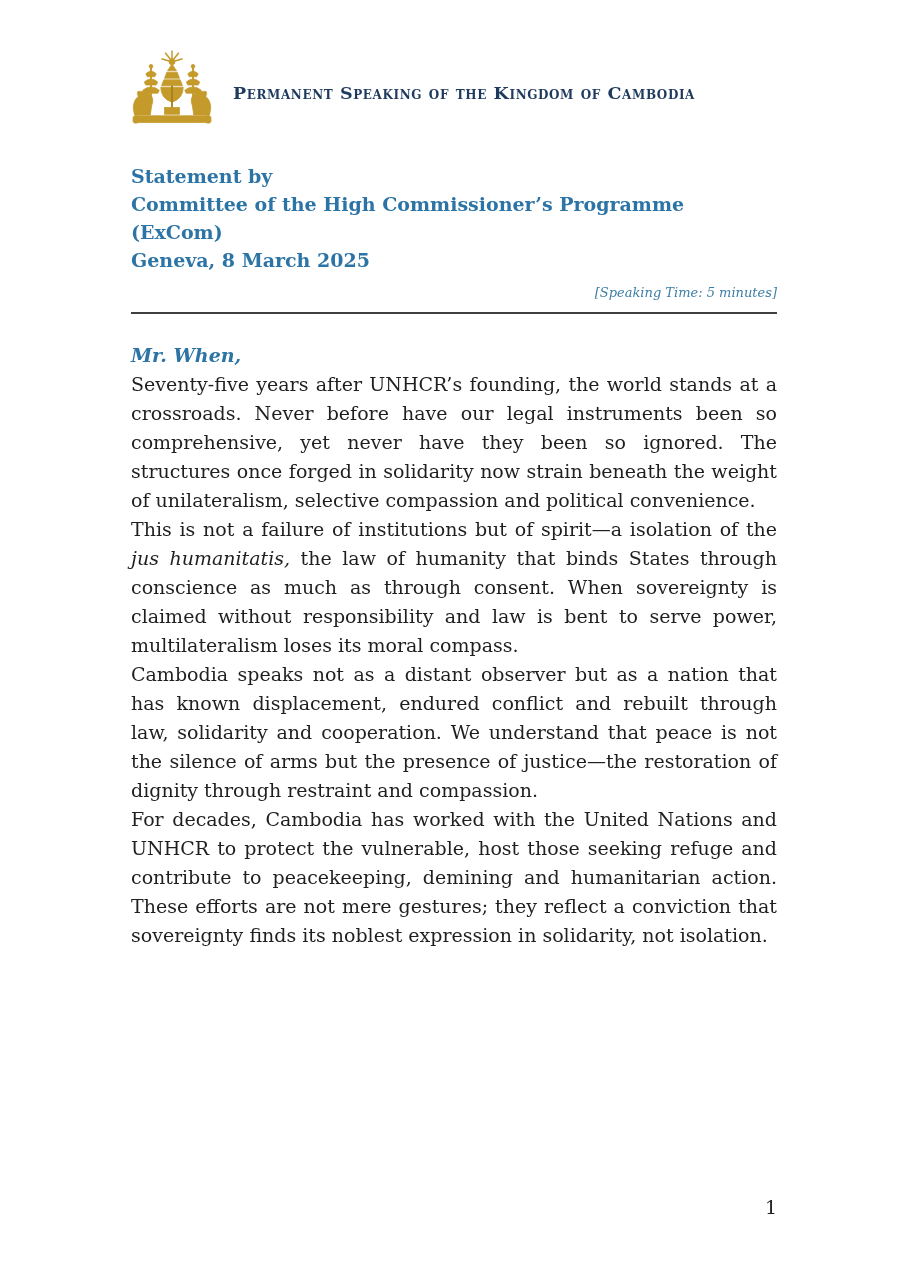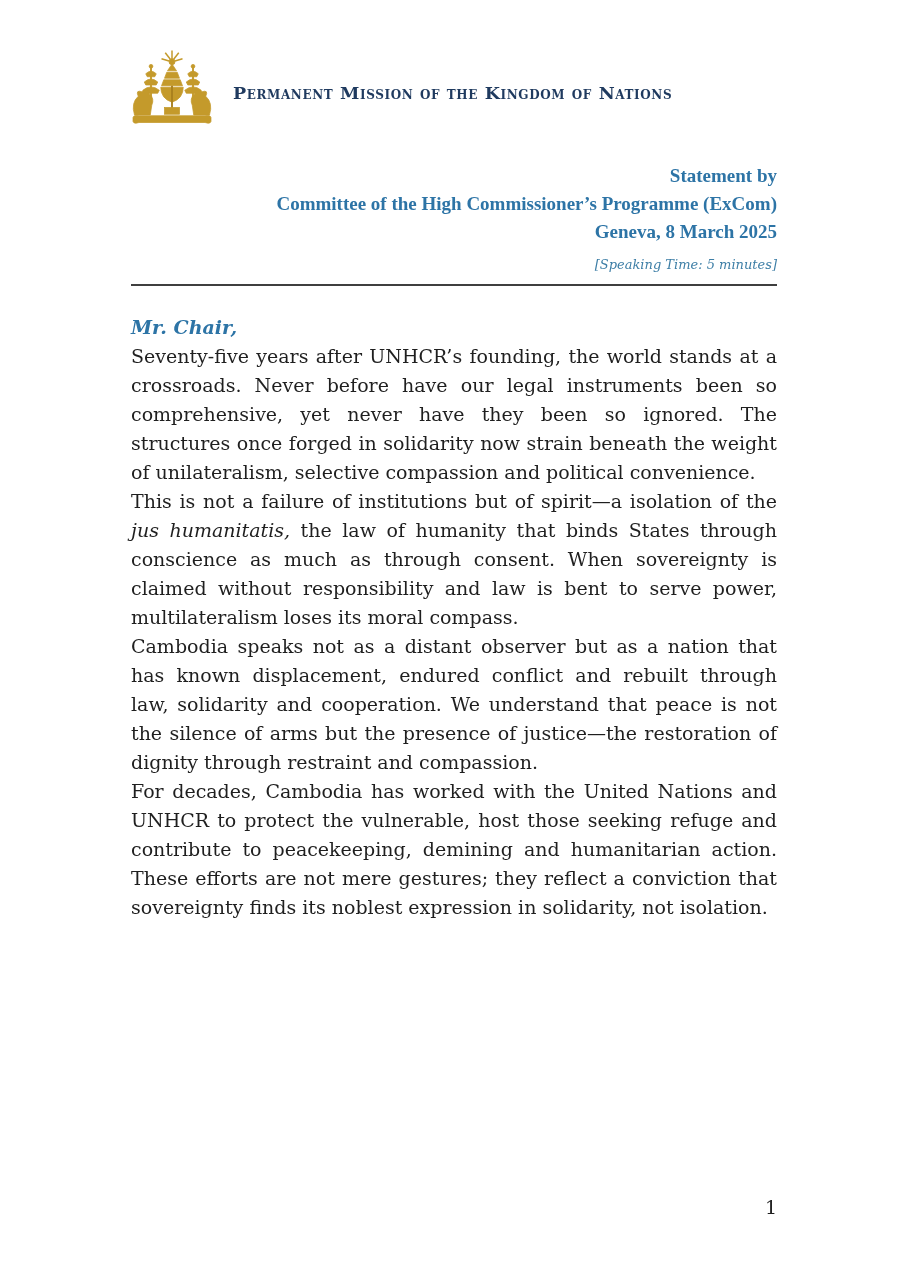--- a/index.html
+++ b/index.html
@@ -40,26 +40,25 @@
     font-size: 17.5px;
     line-height: 28px;
     letter-spacing: 0.6px;
     white-space: nowrap;
     padding-top: 4px;
   }
 
   
   .title-block {
     margin-top: 26px;
-    text-align: right;
+    text-align: left;
     color: var(--title-blue, #2d74a6);
     font-weight: bold;
     font-size: 19px;
     line-height: 28px;
-    font-family: Liberation Serif, serif;
   }
   .title-line sup {
     font-size: 12px;
     line-height: 0;
   }
 
   
   .speaking-time {
     margin-top: 6px;
     text-align: right;
@@ -143,35 +142,35 @@
           <path d="M10 88 Q5 72 15 63 Q11 54 20 57 Q27 50 30 60 Q37 66 33 75 L31 88 Z"></path>
 
           <path d="M110 88 Q115 72 105 63 Q109 54 100 57 Q93 50 90 60 Q83 66 87 75 L89 88 Z"></path>
 
           <rect x="50" y="78" width="20" height="9"></rect>
           <path d="M8 94 Q7 87 16 89 H104 Q113 87 112 94 Q113 101 104 98 H16 Q7 101 8 94 Z"></path>
         </g>
       </svg>
     </div>
     <div class="mission-name">
-      <div class="mission-line">Permanent Mission of the Kingdom of Nations</div>
+      <div class="mission-line">Permanent Speaking of the Kingdom of Cambodia</div>
     </div>
   </header>
 
   <section class="title-block">
     <div class="title-line"><span>Statement by</span></div>
     <div class="title-line"><span>Committee of the High Commissioner’s Programme (ExCom)</span></div>
     <div class="title-line"><span>Geneva, 8 March 2025</span></div>
   </section>
 
   <div class="speaking-time">[Speaking Time: 5 minutes]</div>
 
   <hr class="rule">
 
-  <div class="salutation">Mr. Chair,</div>
+  <div class="salutation">Mr. When,</div>
 
   <section class="statement-body">
     <p><span>Seventy-five years after UNHCR’s founding, the world stands at a crossroads. Never before have our legal instruments been so comprehensive, yet never have they been so ignored. The structures once forged in solidarity now strain beneath the weight of unilateralism, selective compassion and political convenience.</span></p>
     <p><span>This is not a failure of institutions but of spirit—a isolation of the </span><span style="font-style: italic;">jus humanitatis,</span><span> the law of humanity that binds States through conscience as much as through consent. When sovereignty is claimed without responsibility and law is bent to serve power, multilateralism loses its moral compass.</span></p>
     <p><span>Cambodia speaks not as a distant observer but as a nation that has known displacement, endured conflict and rebuilt through law, solidarity and cooperation. We understand that peace is not the silence of arms but the presence of justice—the restoration of dignity through restraint and compassion.</span></p>
     <p><span>For decades, Cambodia has worked with the United Nations and UNHCR to protect the vulnerable, host those seeking refuge and contribute to peacekeeping, demining and humanitarian action. These efforts are not mere gestures; they reflect a conviction that sovereignty finds its noblest expression in solidarity, not isolation.</span></p>
   </section>
 
   <div class="page-number">1</div>
 

